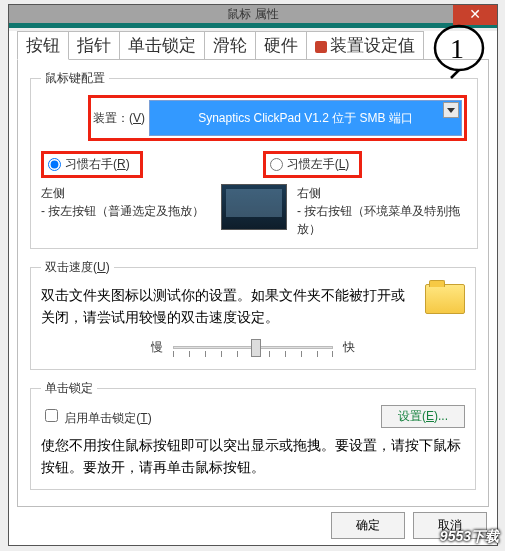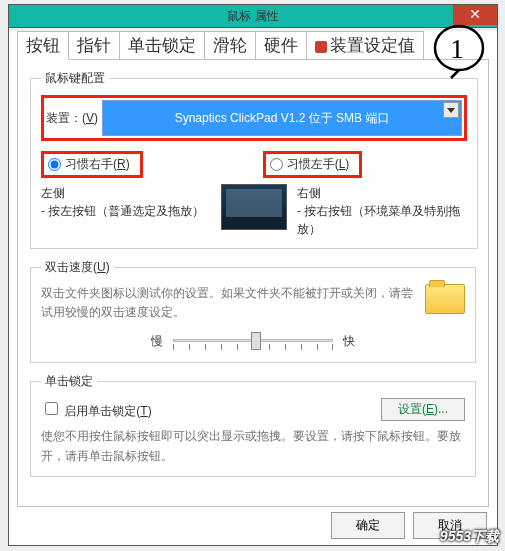--- a/index.html
+++ b/index.html
@@ -15,22 +15,22 @@
     overflow: hidden;
   }
   .wrap {
     position: absolute;
     left: 8px; top: 4px;
     width: 490px; height: 542px;
     border: 1px solid #555;
   }
   .titlebar {
     height: 23px;
-    background: #14b8a6;
-    border-bottom: 1px solid #0f766e;
+    background: #a3a3a3;
+    border-bottom: 5px solid #0f766e;
     position: relative;
   }
   .titlebar .title {
     position: absolute;
     left: 50%; top: 50%;
     transform: translate(-50%, -50%);
     font-size: 12px;
     color: #333;
   }
   .close-btn {
@@ -84,21 +84,21 @@
     background: #fff;
   }
   fieldset {
     border: 1px solid #cfcfcf;
     margin: 0 0 10px 0;
     padding: 8px 10px 10px 10px;
   }
   legend { font-size: 12px; padding: 0 4px; }
   .row-device {
     display: flex; align-items: center;
-    border: 3px solid #e21; padding: 2px;
+    border: 3px solid #e21; padding: 2px; margin-left: 47px;
   }
   .lbl { margin-right: 4px; white-space: nowrap; }
   .select {
     flex: 1;
     height: 36px;
     border: 1px solid #7a9fd6;
     background: #3399ff;
     color: #fff;
     display: flex; align-items: center; justify-content: center;
     font-size: 12px;
@@ -208,21 +208,21 @@
   .annot text { font: 28px "Times New Roman", serif; }
   .watermark {
     position: absolute;
     right: 6px; bottom: 5px;
     font-size: 14px; font-weight: bold;
     color: #fff;
     text-shadow: 0 0 3px #000, 0 0 3px #000;
     font-style: italic;
     z-index: 20;
   }
-  .desc { font-size: 12px; line-height: 1.6; color: #737373; }
+  .desc { font-size: 14px; line-height: 1.6; color: #000000; }
   u { text-decoration: underline; }
 </style>
 </head>
 <body>
 
 <div class="wrap">
 
   <div class="titlebar">
     <span class="title">鼠标 属性</span>
     <div class="close-btn">

